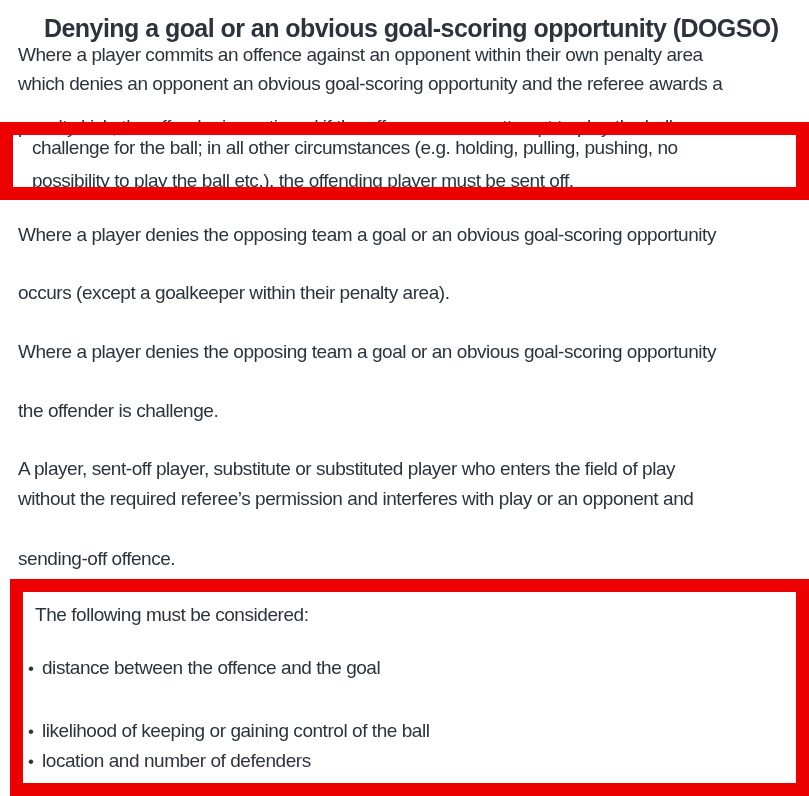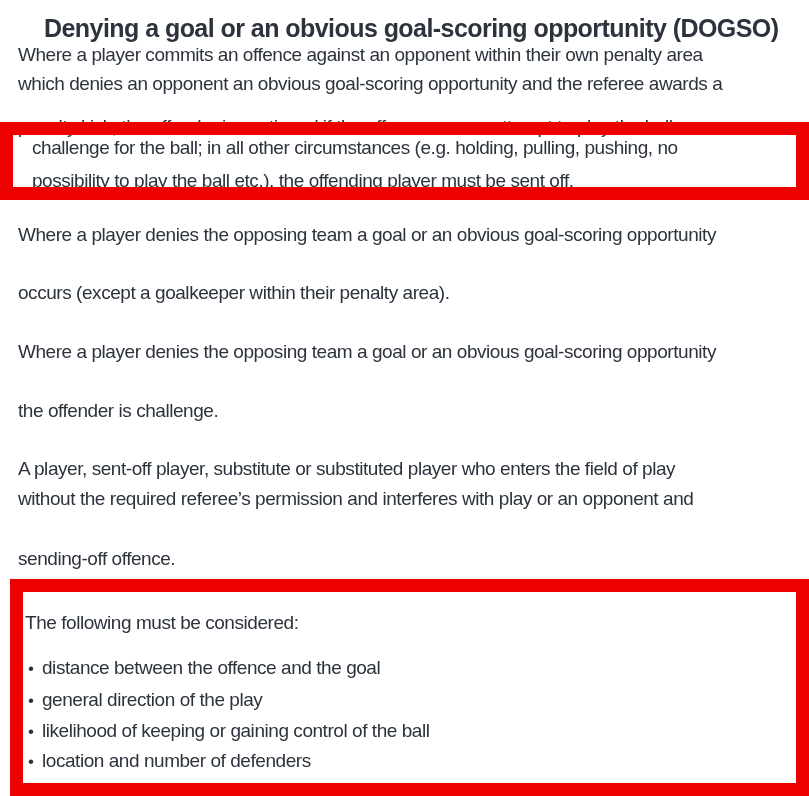--- a/index.html
+++ b/index.html
@@ -37,22 +37,21 @@
   .title {
     left: 44px;
     font-weight: bold;
     font-size: 25px;
     letter-spacing: -0.55px;
   }
   .inbox {
     left: 32px;
   }
   .intro-line {
-    left: 25px;
-    margin-top: 8px;
+    left: 35px;
   }
   .bullet-line {
     left: 28px;
   }
   .bullet-line .dot {
     display: inline-block;
     width: 14px;
     font-size: 17px;
   }
   .annotation-box {
@@ -97,23 +96,20 @@
 
   <div class="line" style="top:488px">without the required referee’s permission and interferes with play or an opponent and</div>
   <div class="line" style="top:458px">A player, sent-off player, substitute or substituted player who enters the field of play</div>
   <div class="line" style="top:548px">sending-off offence.</div>
 
   <div class="line intro-line" style="top:604px">The following must be considered:</div>
 
   <div class="line bullet-line" style="top:657px">
     <span class="dot">•</span><span>distance between the offence and the goal</span>
   </div>
-  <div class="line bullet-line" style="top:689px">
-    <span class="dot">•</span><span>general direction of the play</span>
-  </div>
   <div class="line bullet-line" style="top:750px">
     <span class="dot">•</span><span>location and number of defenders</span>
   </div>
   <div class="line bullet-line" style="top:720px">
     <span class="dot">•</span><span>likelihood of keeping or gaining control of the ball</span>
   </div>
 
   <div class="annotation-box box-caution-exception"></div>
   <div class="annotation-box box-considerations"></div>
 

